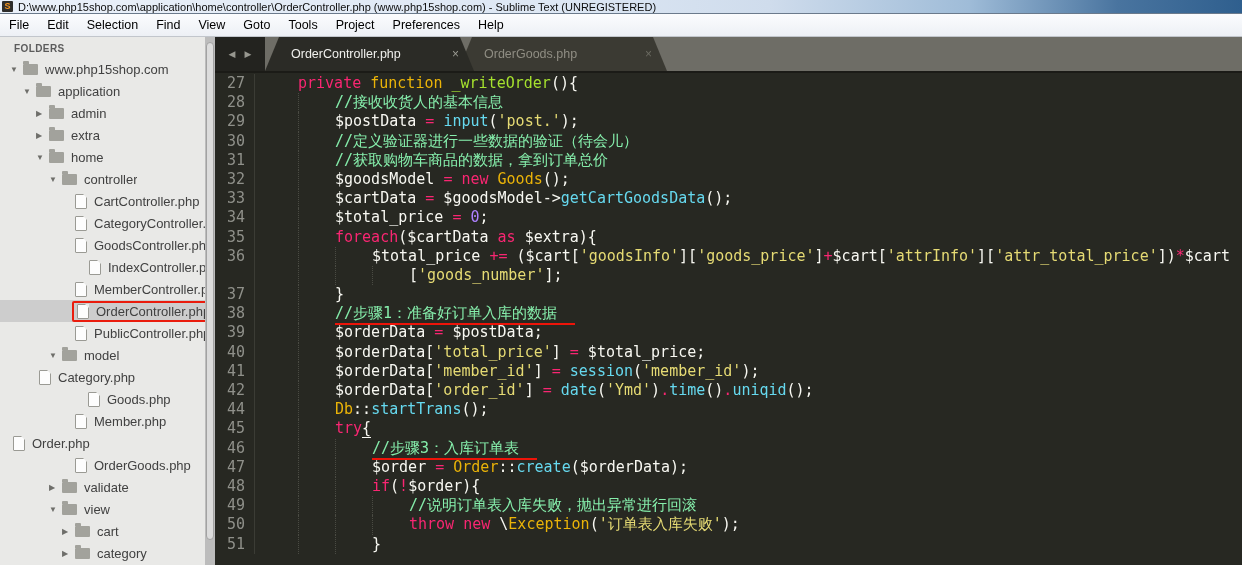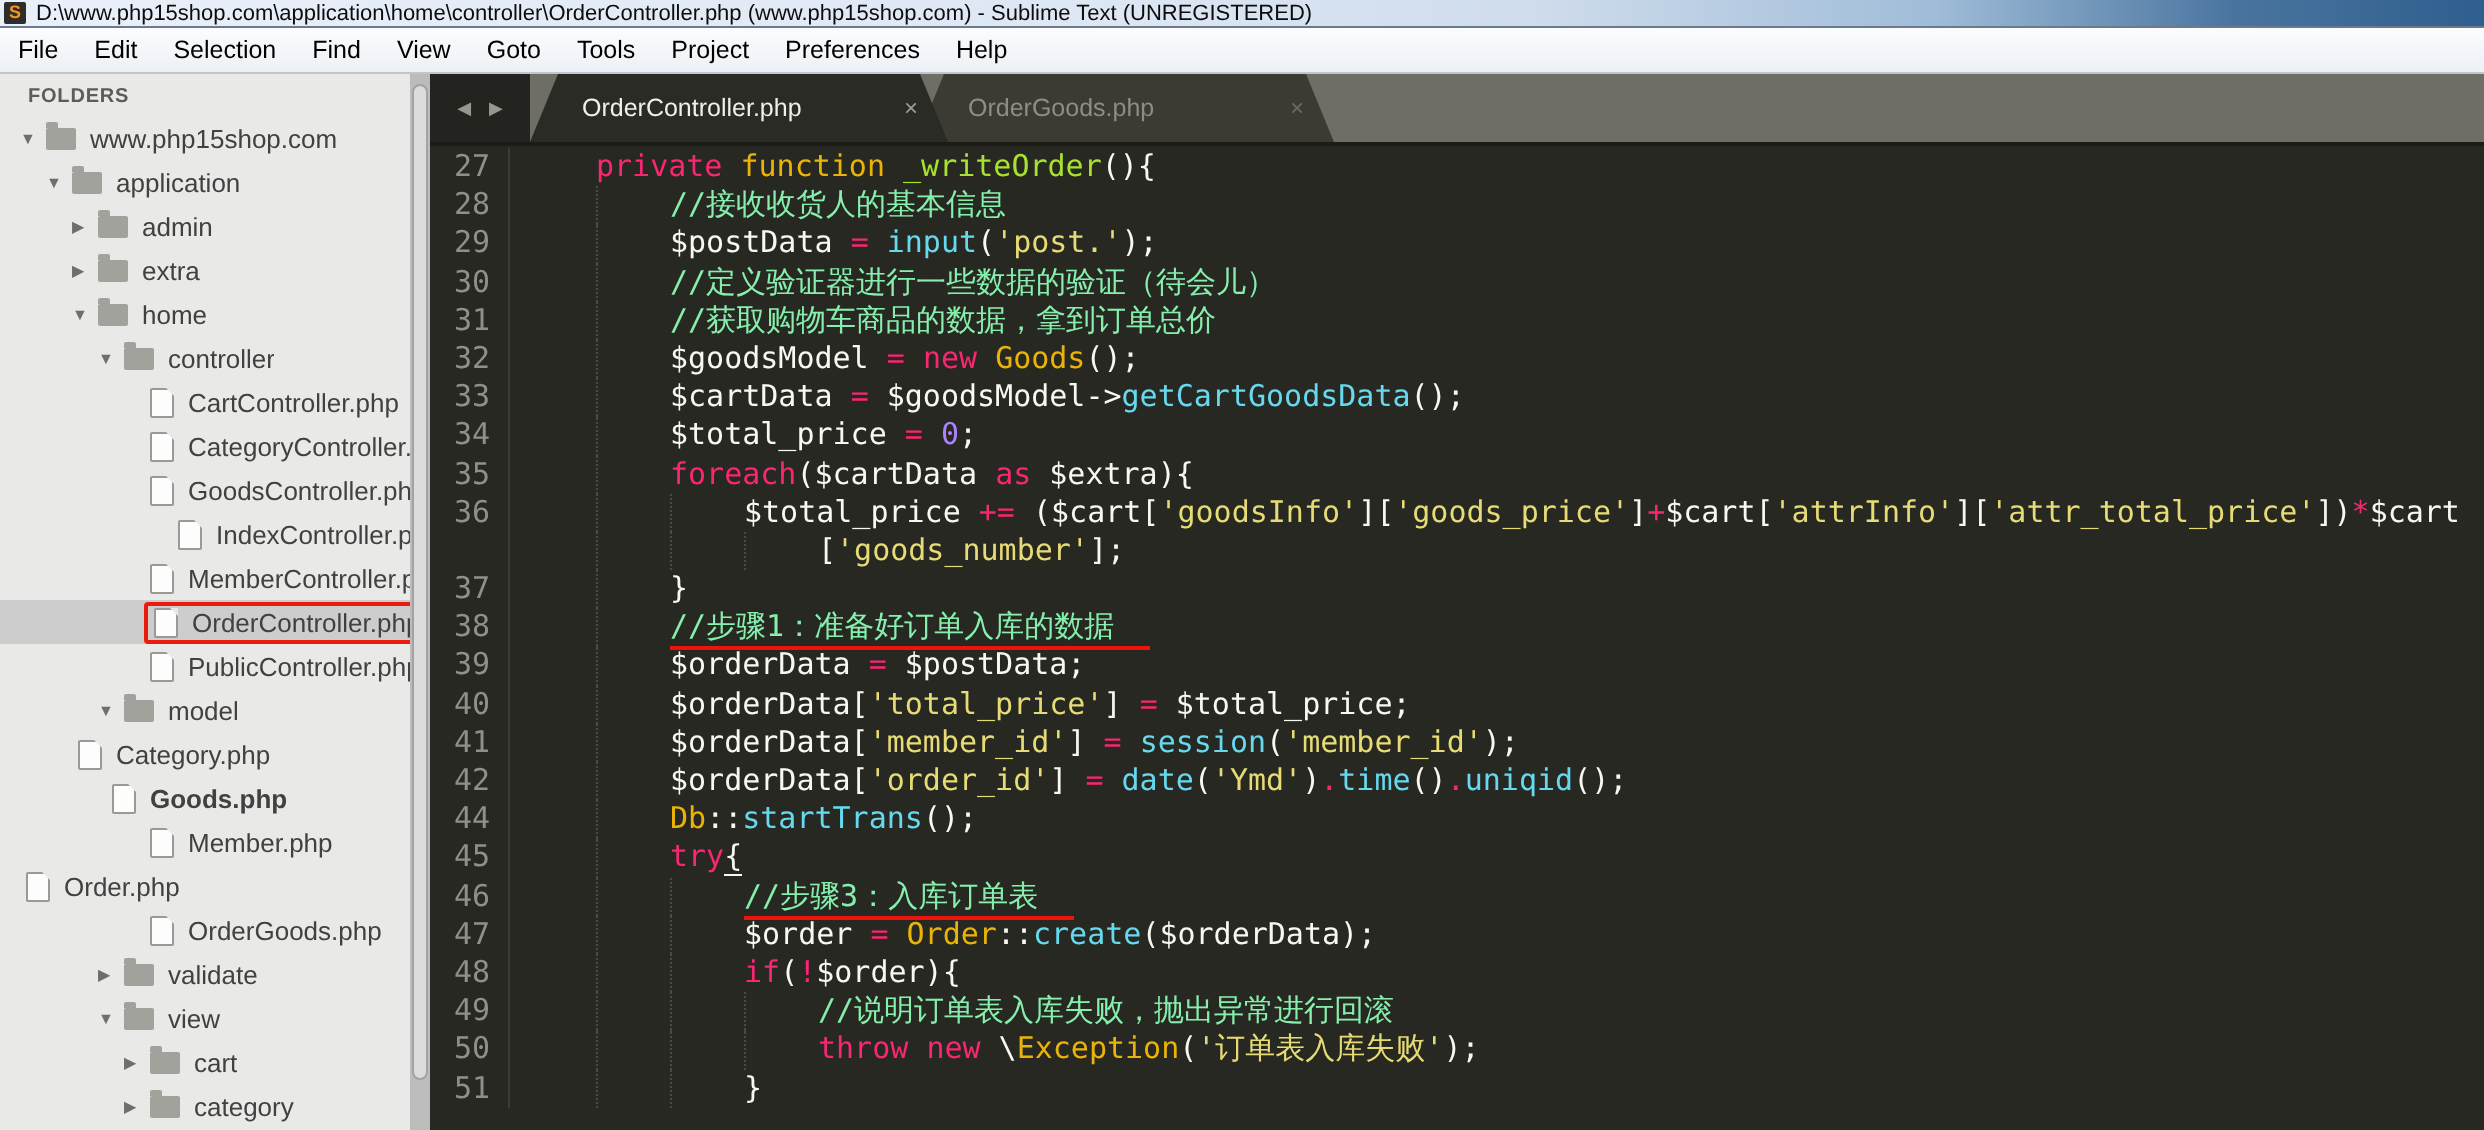--- a/index.html
+++ b/index.html
@@ -166,21 +166,21 @@
           <div class="trow" style="padding-left: 49px;">
             <span class="arr">▼</span>
             <span class="fold"></span>
             <span class="tlbl">model</span>
           </div>
           <div class="trow" style="padding-left: 26px;">
             <span class="arr"></span>
             <span class="ficon"></span>
             <span class="tlbl">Category.php</span>
           </div>
-          <div class="trow" style="padding-left: 43px; font-weight: bold;">
+          <div class="trow" style="padding-left: 75px;">
             <span class="arr"></span>
             <span class="ficon"></span>
             <span class="tlbl">Goods.php</span>
           </div>
           <div class="trow" style="padding-left: 62px;">
             <span class="arr"></span>
             <span class="ficon"></span>
             <span class="tlbl">Member.php</span>
           </div>
           <div class="trow" style="">

